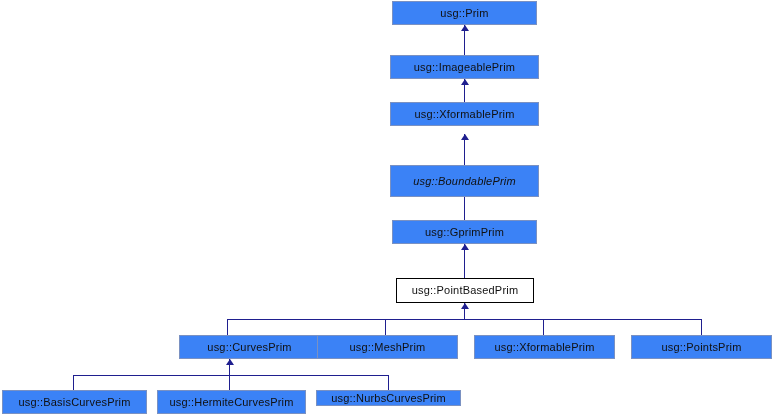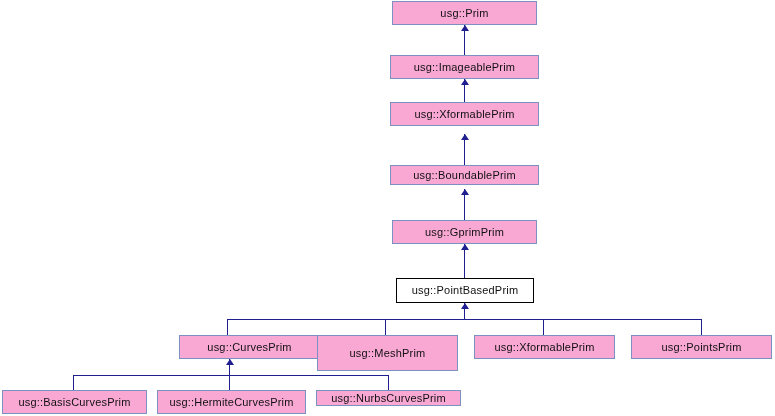--- a/index.html
+++ b/index.html
@@ -11,21 +11,21 @@
     position: relative;
     width: 775px;
     height: 416px;
     background: #ffffff;
     font-family: "Liberation Sans", sans-serif;
     overflow: hidden;
   }
   .node {
     position: absolute;
     box-sizing: border-box;
-    background: #f9a8d4;
+    background: #3b82f6;
     border: 1px solid #7a91c2;
     display: flex;
     align-items: center;
     justify-content: center;
     font-size: 11px;
     color: #101010;
     letter-spacing: 0.2px;
     white-space: nowrap;
     line-height: 1;
   }
@@ -89,33 +89,33 @@
   <div id="nodes-layer">
       <div class="node" style="left: 392px; top: 1px; width: 145px; height: 24px;">
         <span class="node-label">usg::Prim</span>
       </div>
       <div class="node" style="left: 390px; top: 55px; width: 149px; height: 24px;">
         <span class="node-label">usg::ImageablePrim</span>
       </div>
       <div class="node" style="left: 390px; top: 102px; width: 149px; height: 24px;">
         <span class="node-label">usg::XformablePrim</span>
       </div>
-      <div class="node" style="left: 390px; top: 165px; width: 149px; height: 20px;">
+      <div class="node" style="left: 390px; top: 165px; width: 149px; height: 32px; font-style: italic;">
         <span class="node-label">usg::BoundablePrim</span>
       </div>
       <div class="node" style="left: 392px; top: 220px; width: 145px; height: 24px;">
         <span class="node-label">usg::GprimPrim</span>
       </div>
       <div class="node current" style="left: 396px; top: 278px; width: 138px; height: 25px;">
         <span class="node-label">usg::PointBasedPrim</span>
       </div>
       <div class="node" style="left: 159px; top: 335px; width: 141px; height: 24px; margin-left: 20px;">
         <span class="node-label">usg::CurvesPrim</span>
       </div>
-      <div class="node" style="left: 317px; top: 335px; width: 141px; height: 36px;">
+      <div class="node" style="left: 317px; top: 335px; width: 141px; height: 24px;">
         <span class="node-label">usg::MeshPrim</span>
       </div>
       <div class="node" style="left: 474px; top: 335px; width: 141px; height: 24px;">
         <span class="node-label">usg::XformablePrim</span>
       </div>
       <div class="node" style="left: 631px; top: 335px; width: 141px; height: 24px;">
         <span class="node-label">usg::PointsPrim</span>
       </div>
       <div class="node" style="left: 2px; top: 390px; width: 145px; height: 24px;">
         <span class="node-label">usg::BasisCurvesPrim</span>

